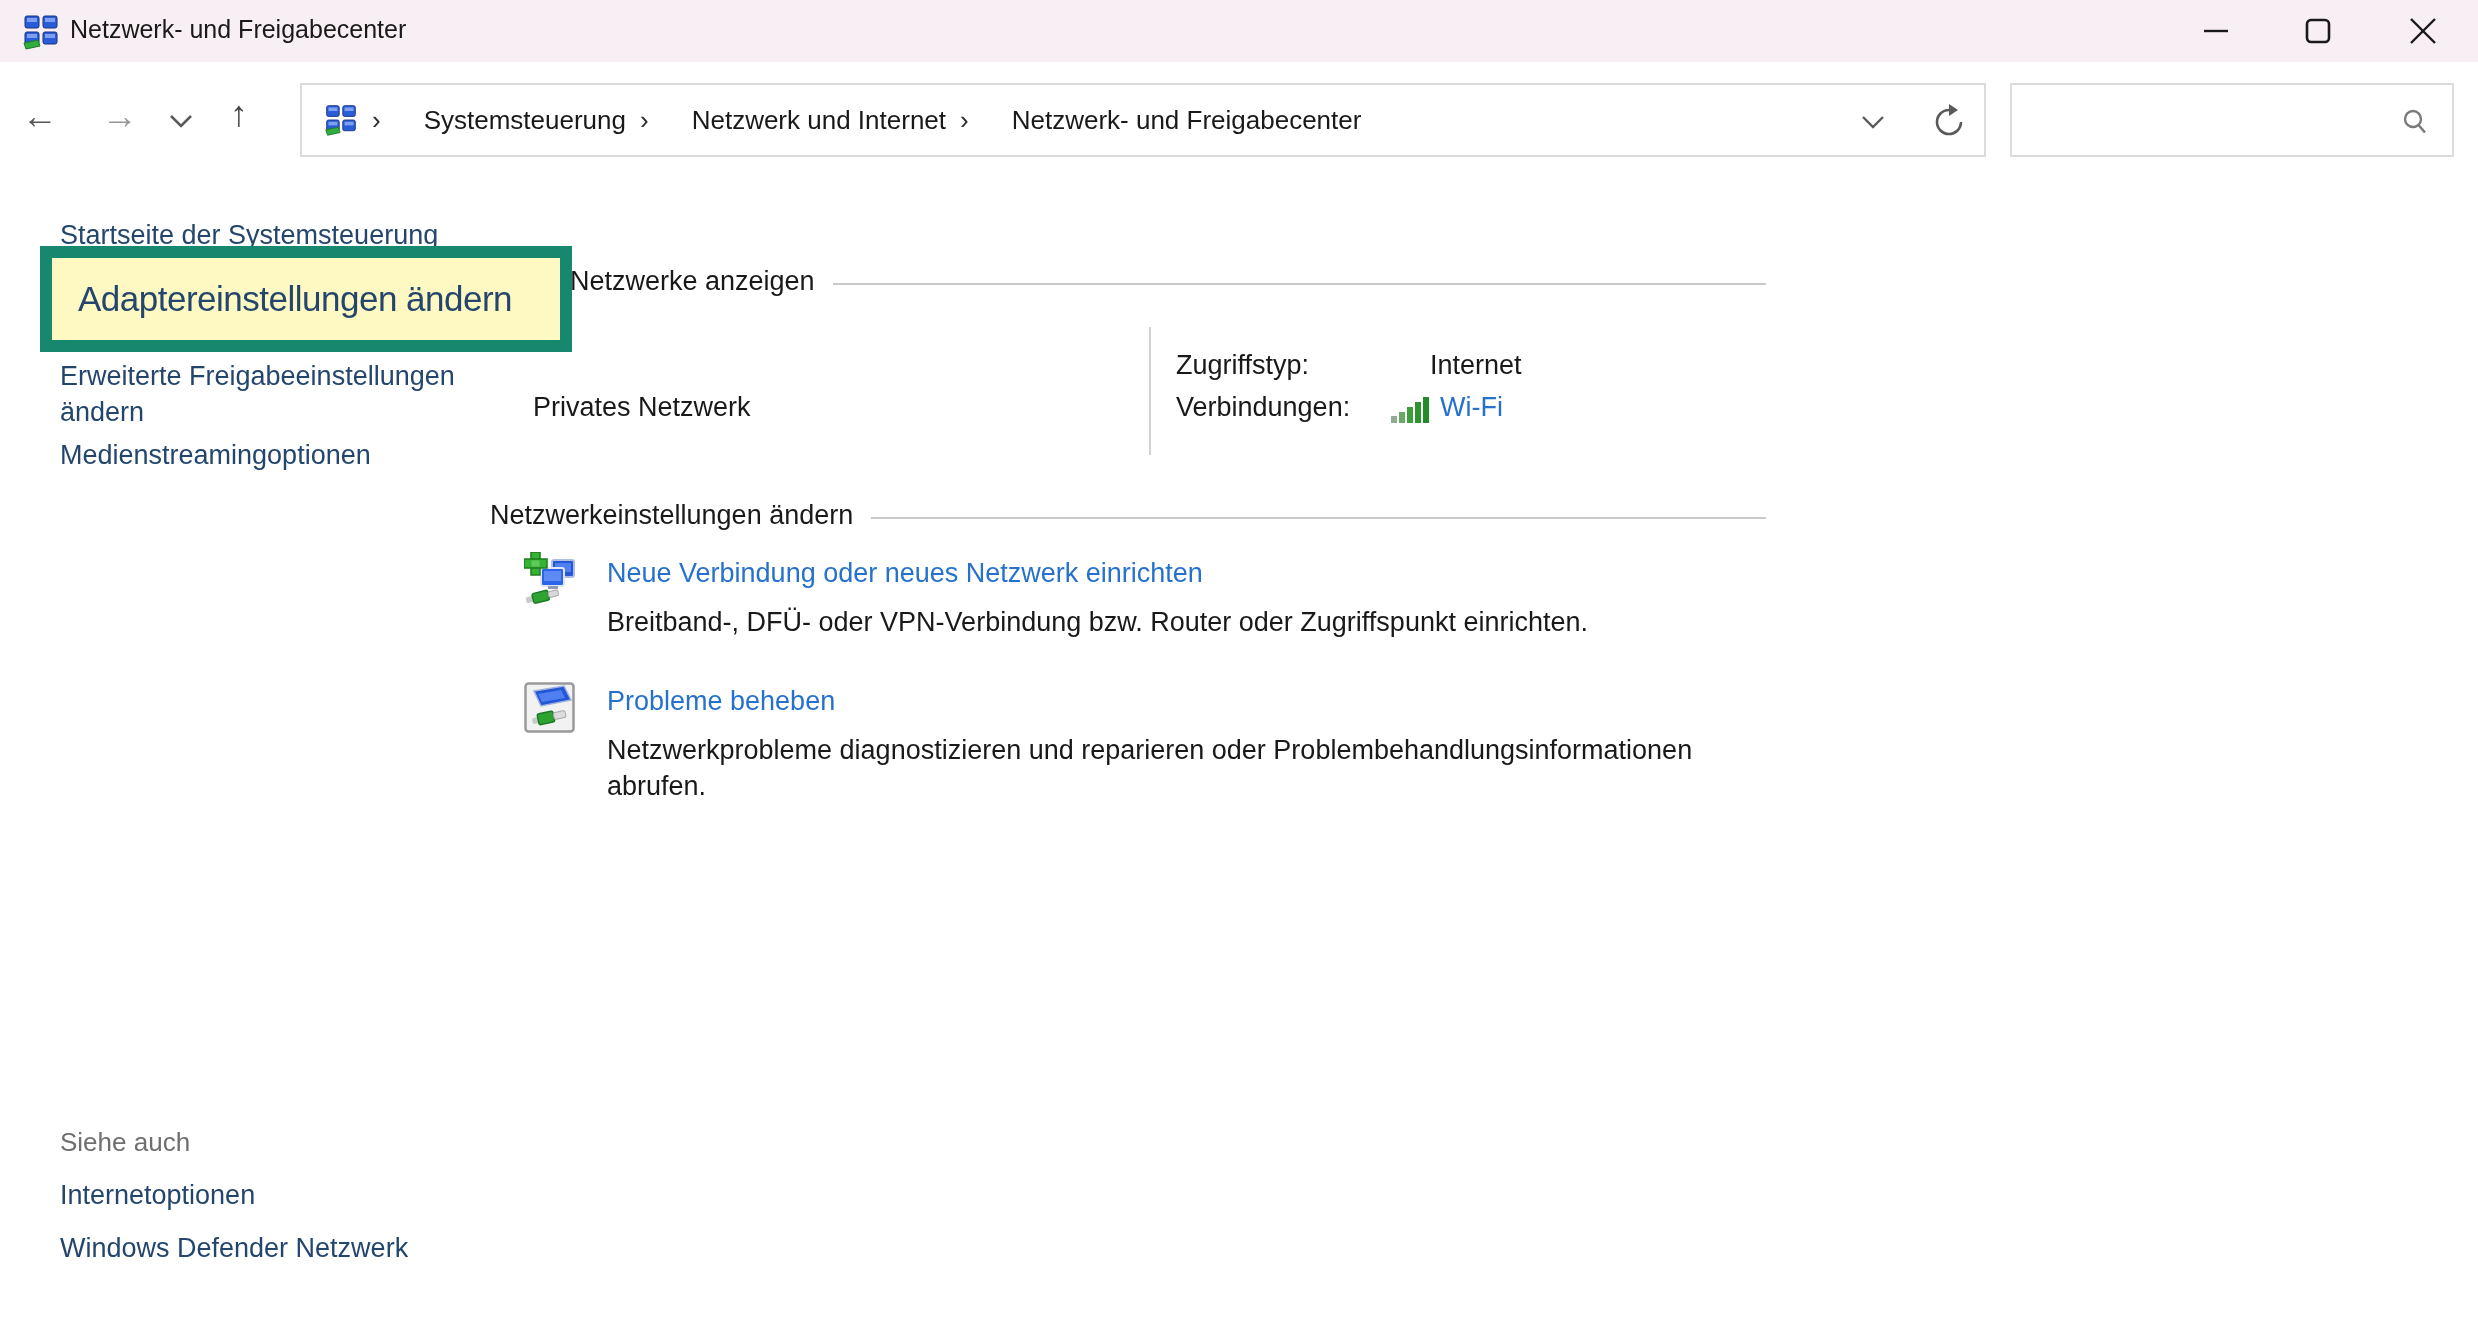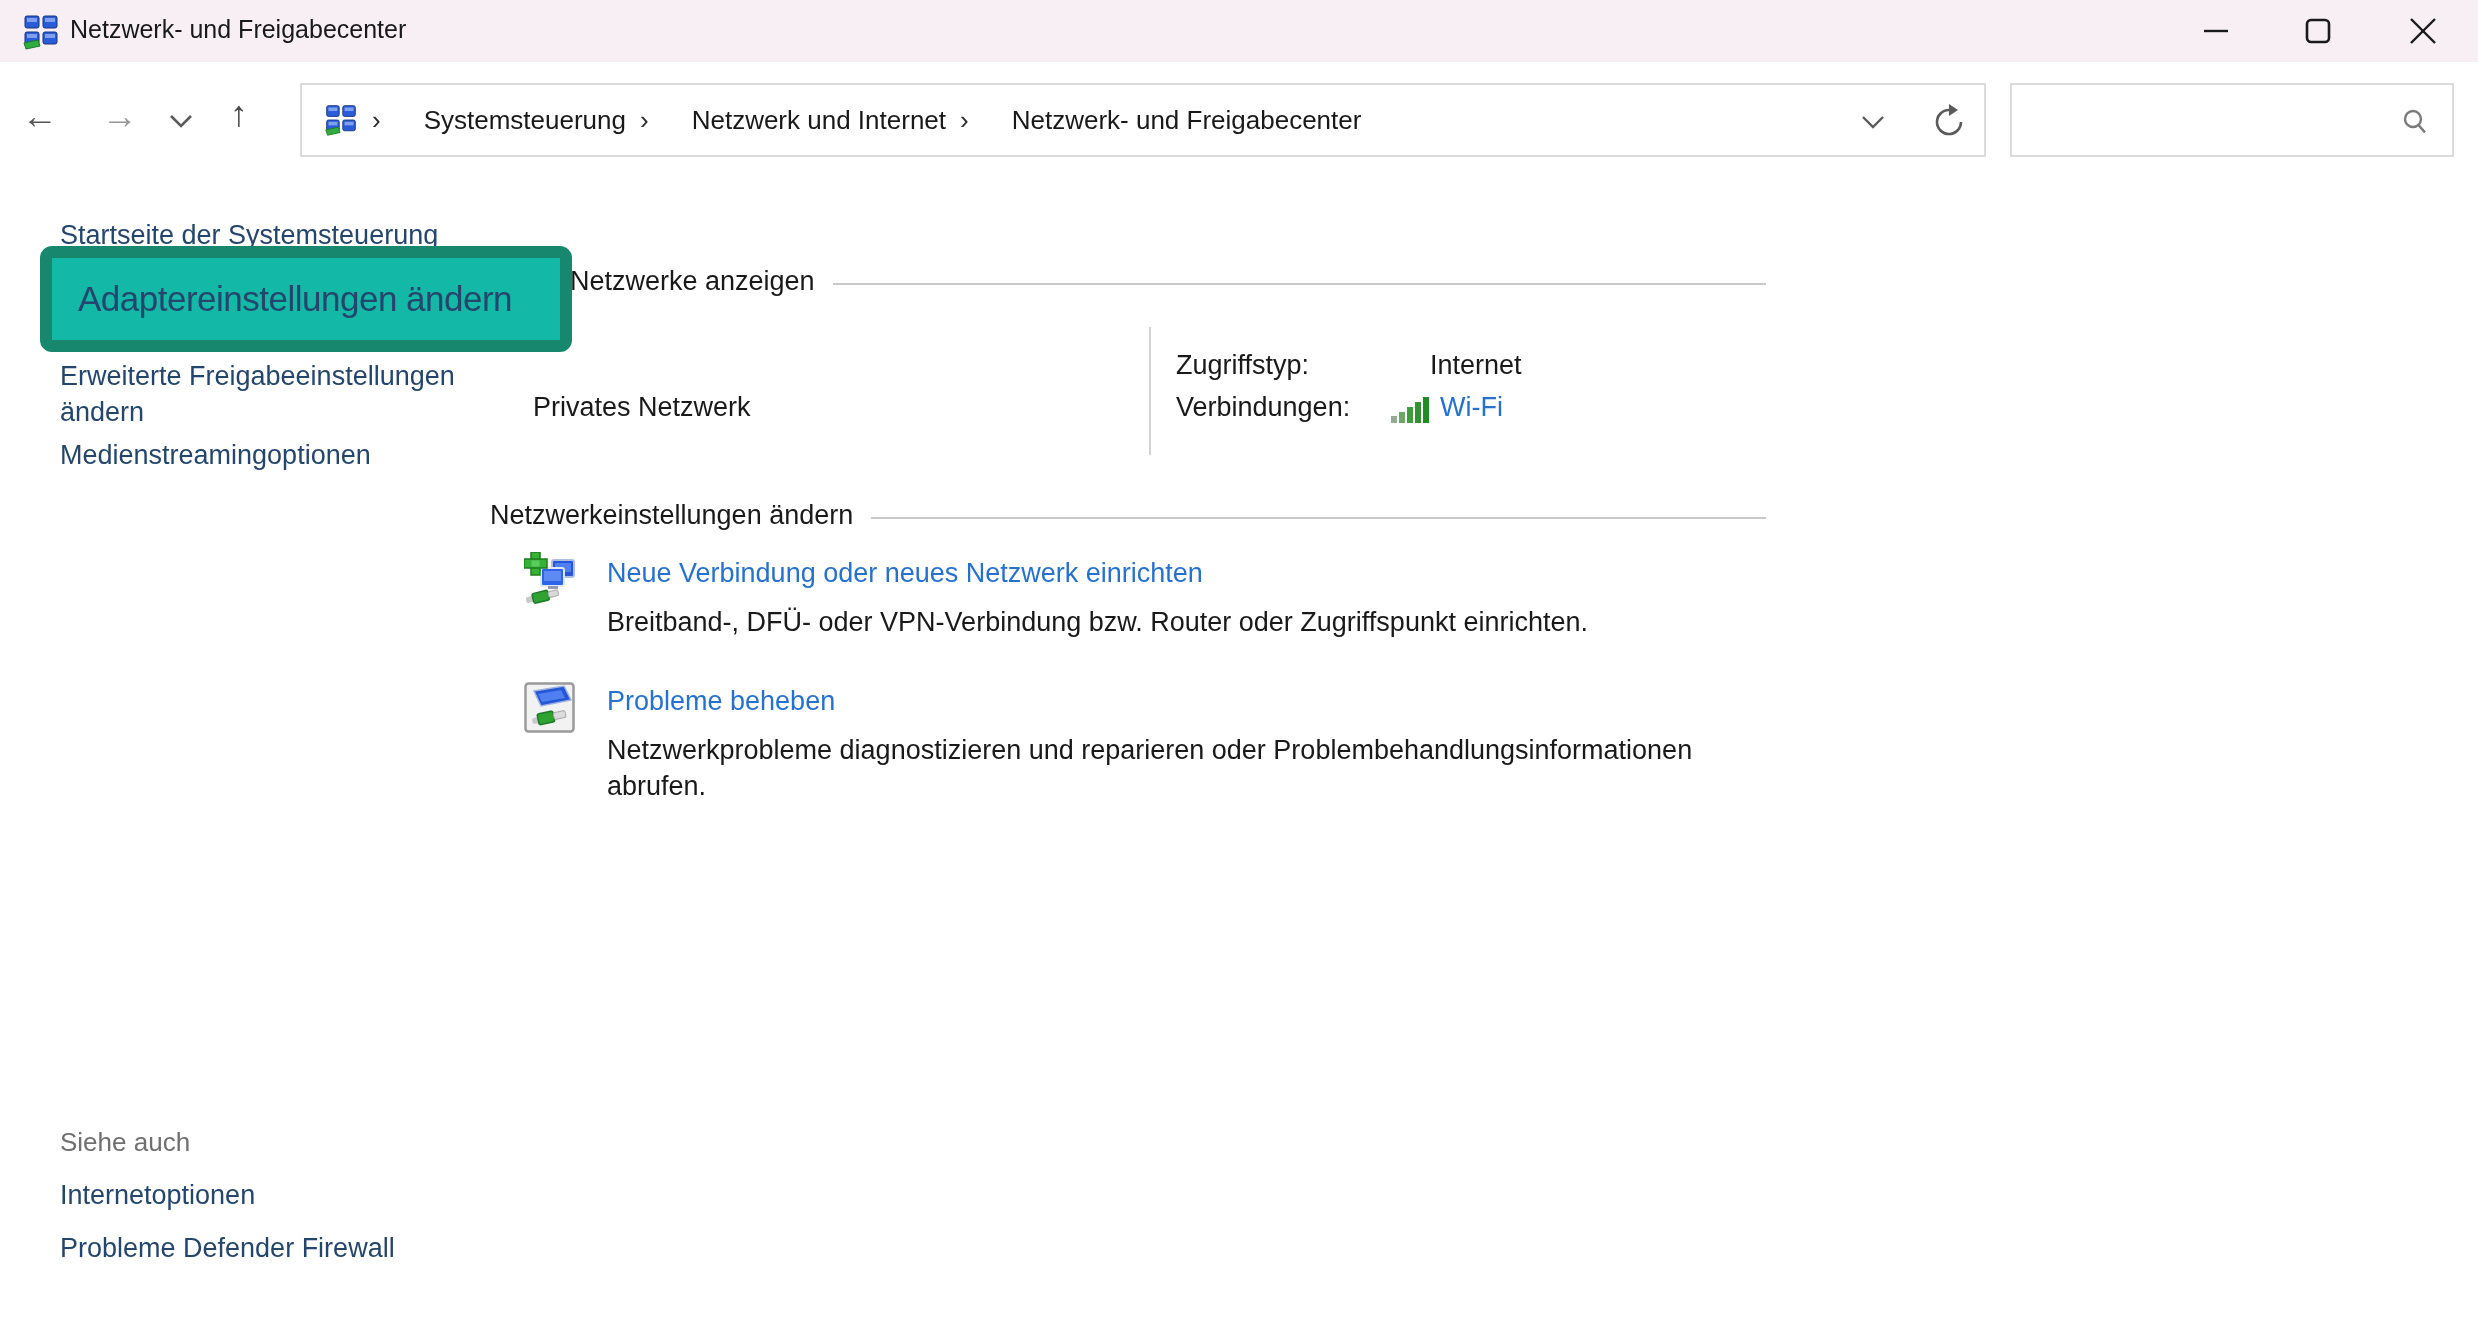--- a/index.html
+++ b/index.html
@@ -17,21 +17,21 @@
   .navglyph{position:absolute;font-size:36px;line-height:36px;user-select:none;}
   .addressbar{position:absolute;left:300px;top:83px;width:1686px;height:74px;border:2px solid #dbdbdb;box-sizing:border-box;background:#fff;display:flex;align-items:center;}
   .crumbtxt{font-size:26px;color:#191919;white-space:nowrap;cursor:default;margin-left:29px;}
   .crumbsep{font-size:26px;color:#2a2a2a;padding:0 14px;}
   .searchbox{position:absolute;left:2010px;top:83px;width:444px;height:74px;border:2px solid #dbdbdb;box-sizing:border-box;background:#fff;}
   .searchbox input{position:absolute;left:14px;top:6px;width:360px;height:56px;border:none;outline:none;font-size:26px;font-family:"Liberation Sans",sans-serif;background:transparent;}
   
   .side-link{position:absolute;left:60px;font-size:27px;color:#24466d;white-space:nowrap;cursor:pointer;}
   .side-link.wrap{white-space:normal;width:420px;line-height:36px;}
   .see-also{position:absolute;left:60px;font-size:26px;color:#6f6f6f;}
-  .hlbox{position:absolute;left:40px;top:246px;width:532px;height:106px;box-sizing:border-box;border:12px solid #17876d;border-radius:12px;background:#14b8a6;z-index:5;display:flex;align-items:center;}
+  .hlbox{position:absolute;left:40px;top:246px;width:532px;height:106px;box-sizing:border-box;border:12px solid #17876d;border-radius:0;background:#fef9c3;z-index:5;display:flex;align-items:center;}
   .hlbox .biglink{font-size:35px;color:#24466d;padding-left:26px;white-space:nowrap;letter-spacing:-0.5px;cursor:pointer;}
   
   .page-title{position:absolute;left:490px;top:192px;font-size:32px;color:#1c51a8;white-space:nowrap;}
   .sectionrow{position:absolute;display:flex;align-items:center;}
   .sectionrow .seclabel{font-size:27px;color:#191919;white-space:nowrap;}
   .sectionrow .secrule{flex:1;height:2px;background:#c9c9c9;margin-left:18px;margin-top:4px;}
   .plain27{position:absolute;font-size:27px;color:#191919;white-space:nowrap;}
   .bluelink{position:absolute;font-size:27px;color:#2671cd;white-space:nowrap;cursor:pointer;}
   .desc{position:absolute;font-size:27px;color:#191919;line-height:36px;}
   .vdivider{position:absolute;left:1149px;top:327px;width:2px;height:128px;background:#d2d2d2;}
@@ -122,21 +122,21 @@
   <div class="hlbox">
     <span class="biglink">Adaptereinstellungen ändern</span>
   </div>
 
   <div class="side-link wrap" style="top:358px">Erweiterte Freigabeeinstellungen ändern</div>
 
   <span class="side-link" style="top:440px">Medienstreamingoptionen</span>
 
   <span class="see-also" style="top:1127px">Siehe auch</span>
   <span class="side-link" style="top:1180px">Internetoptionen</span>
-  <span class="side-link" style="top:1233px">Probleme Defender Firewall</span>
+  <span class="side-link" style="top:1233px">Windows Defender Netzwerk</span>
 
 
   <div class="sectionrow" style="left:570px;top:266px;width:1196px">
     <span class="seclabel">Netzwerke anzeigen</span>
     <div class="secrule"></div>
   </div>
 
   <span class="plain27" style="left:533px;top:392px">Privates Netzwerk</span>
 
   <div class="vdivider"></div>

